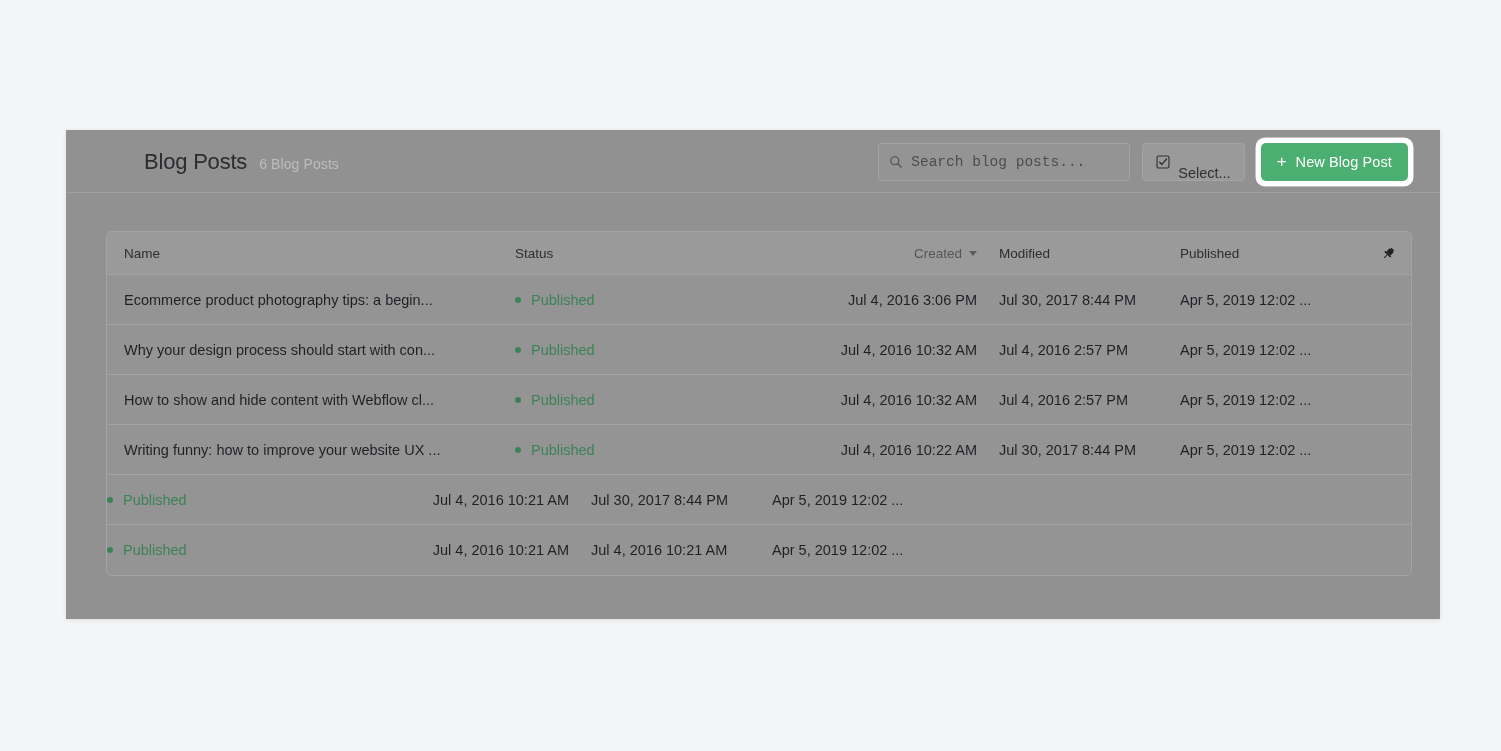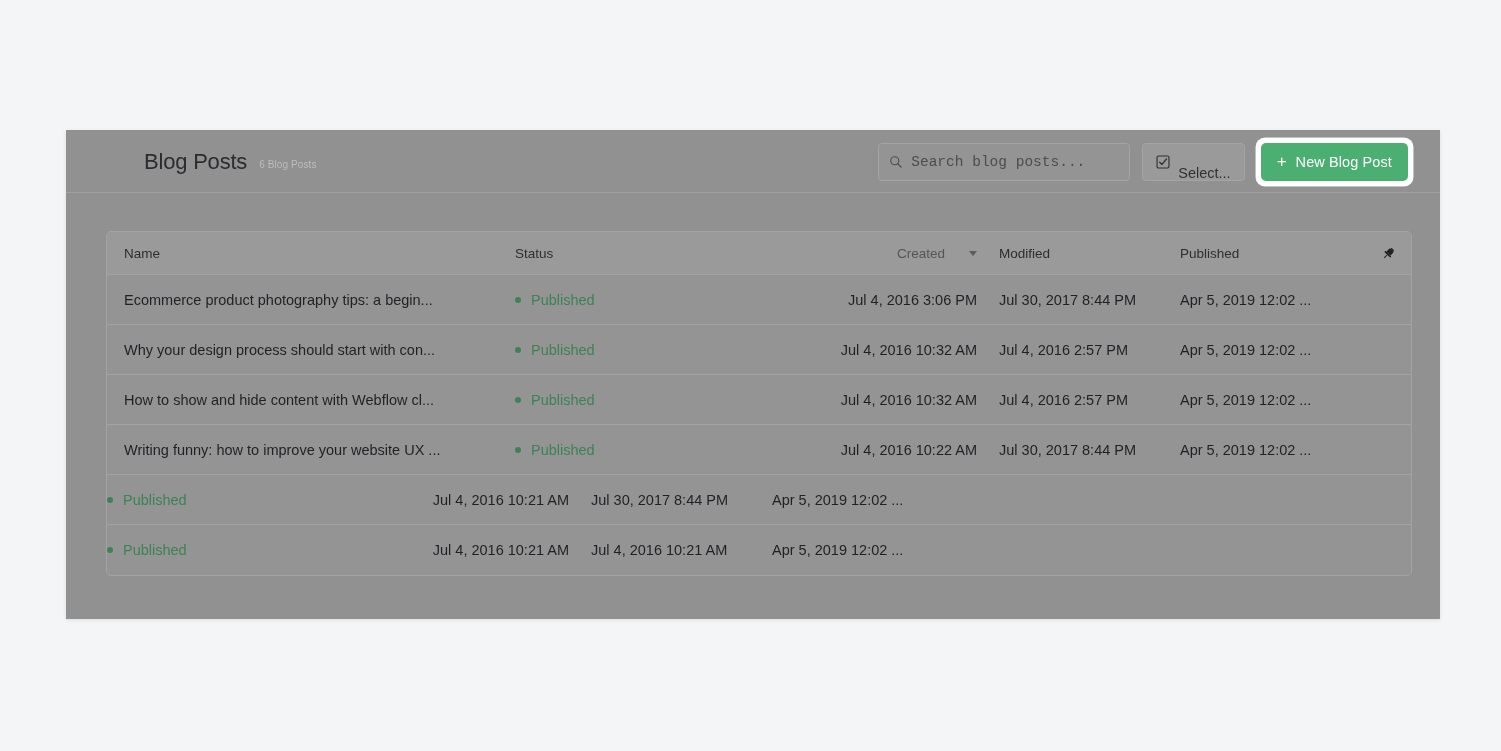--- a/index.html
+++ b/index.html
@@ -50,21 +50,21 @@
   }
 
   .page-title {
     font-size: 22px;
     font-weight: 400;
     color: #2a2c30;
     letter-spacing: -0.2px;
   }
 
   .page-count {
-    font-size: 10px;
+    font-size: 14px;
     color: #bdbdbd;
     letter-spacing: 0.1px;
     padding-top: 5px;
   }
 
   .toolbar {
     position: absolute;
     right: 27px;
     top: 0;
     height: 63px;
@@ -189,21 +189,21 @@
   .th {
     font-size: 13.5px;
     color: #2c2e32;
     font-weight: 400;
   }
   .th.muted { color: #535559; }
 
   .sort-wrap {
     display: inline-flex;
     align-items: center;
-    gap: 24px;
+    gap: 7px;
     justify-content: flex-end;
   }
   .caret {
     width: 0; height: 0;
     border-left: 4.5px solid transparent;
     border-right: 4.5px solid transparent;
     border-top: 5px solid #5a5c60;
     display: block;
   }
 

